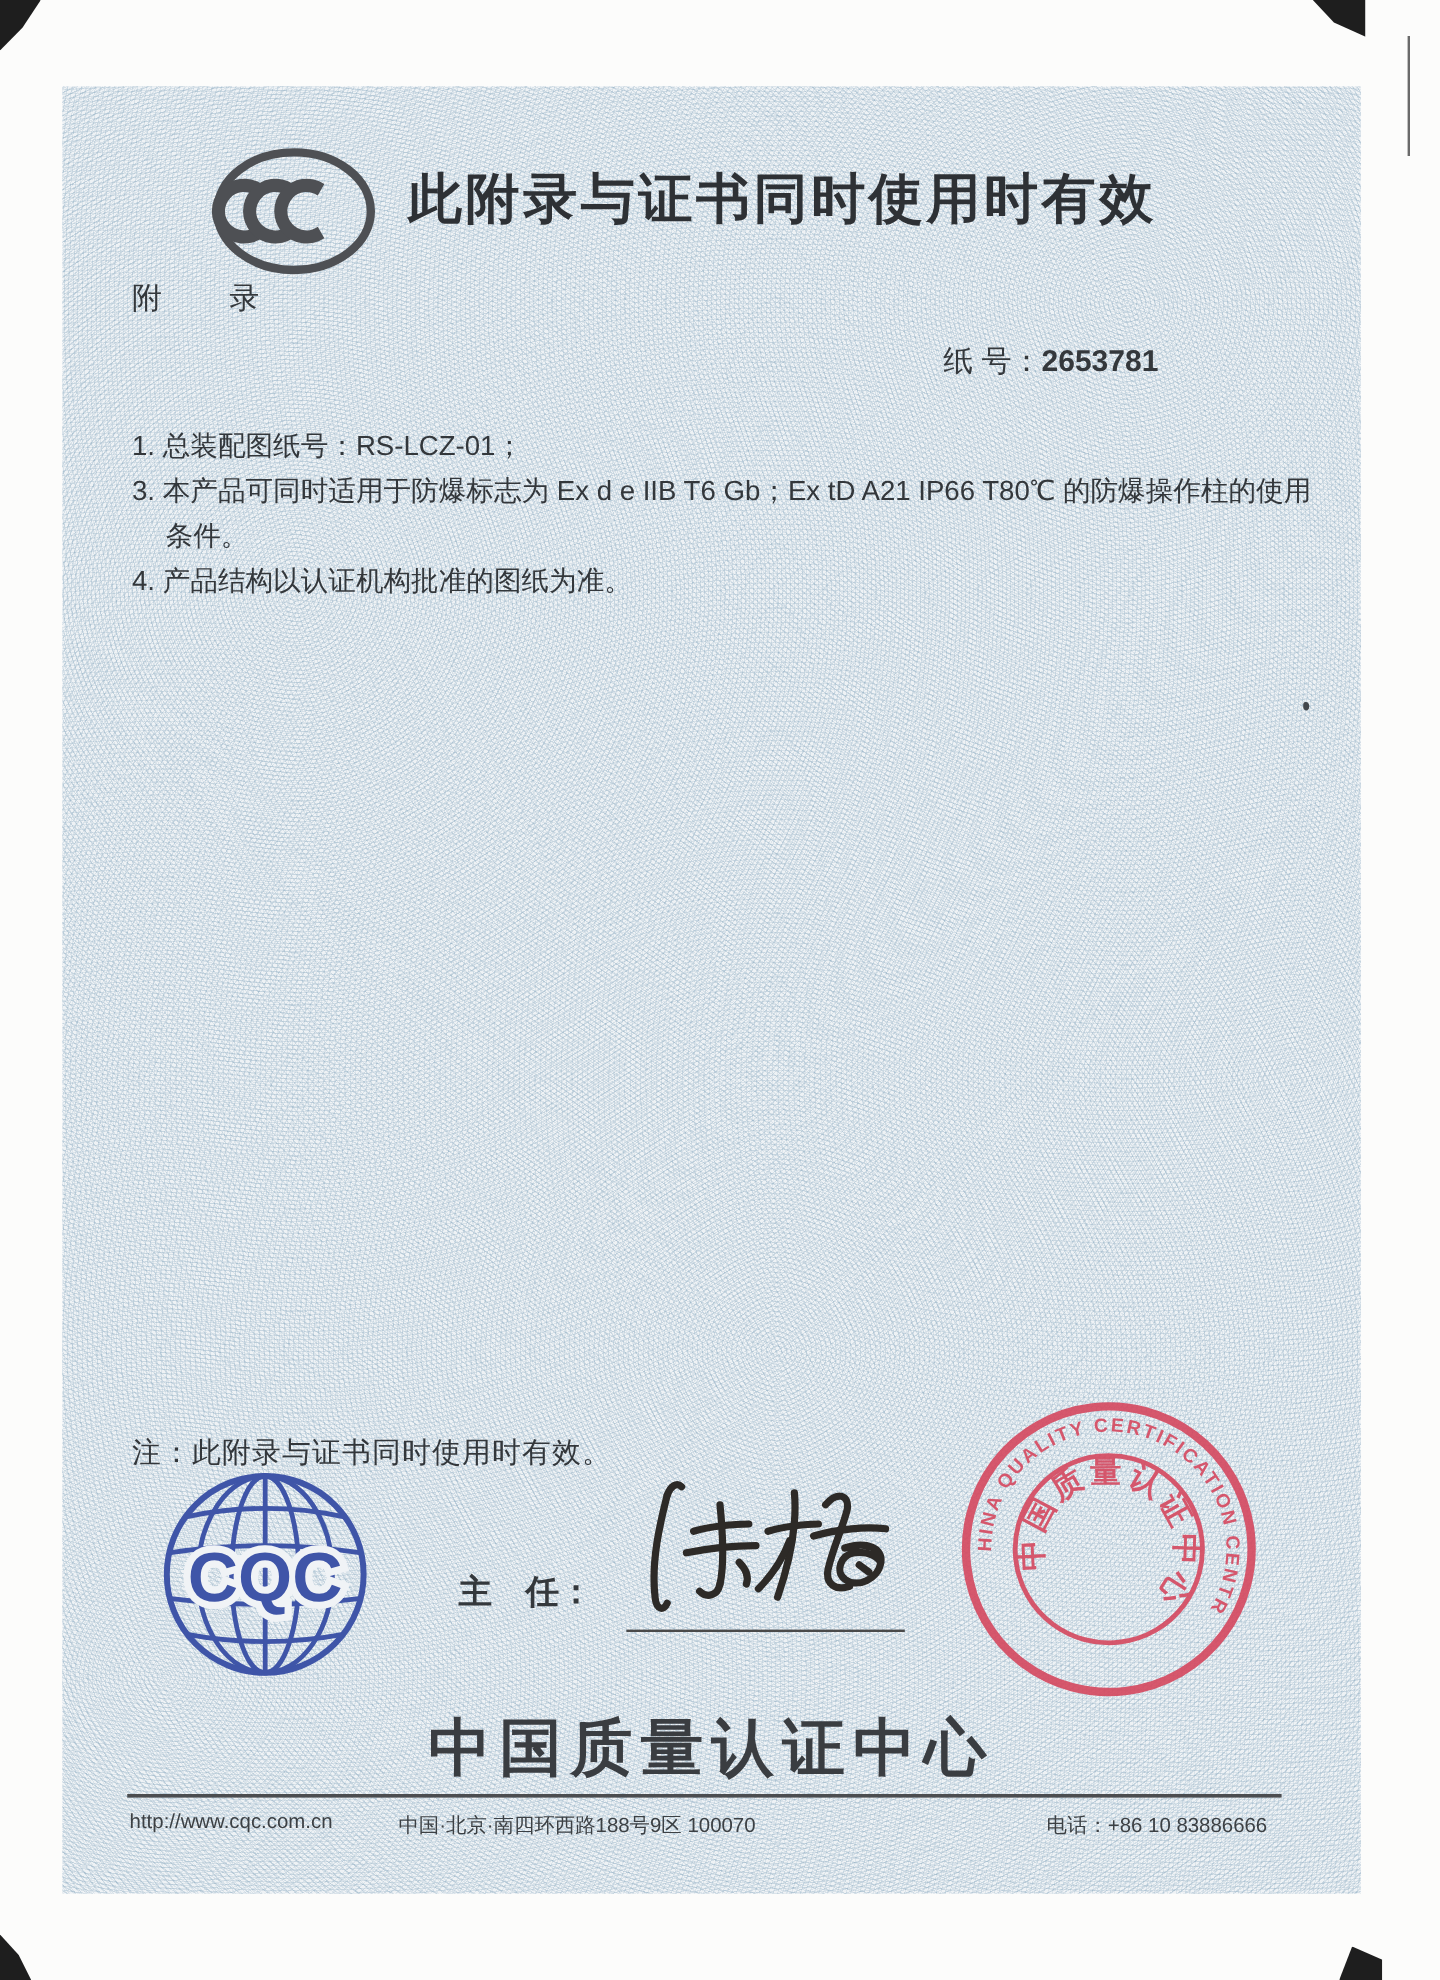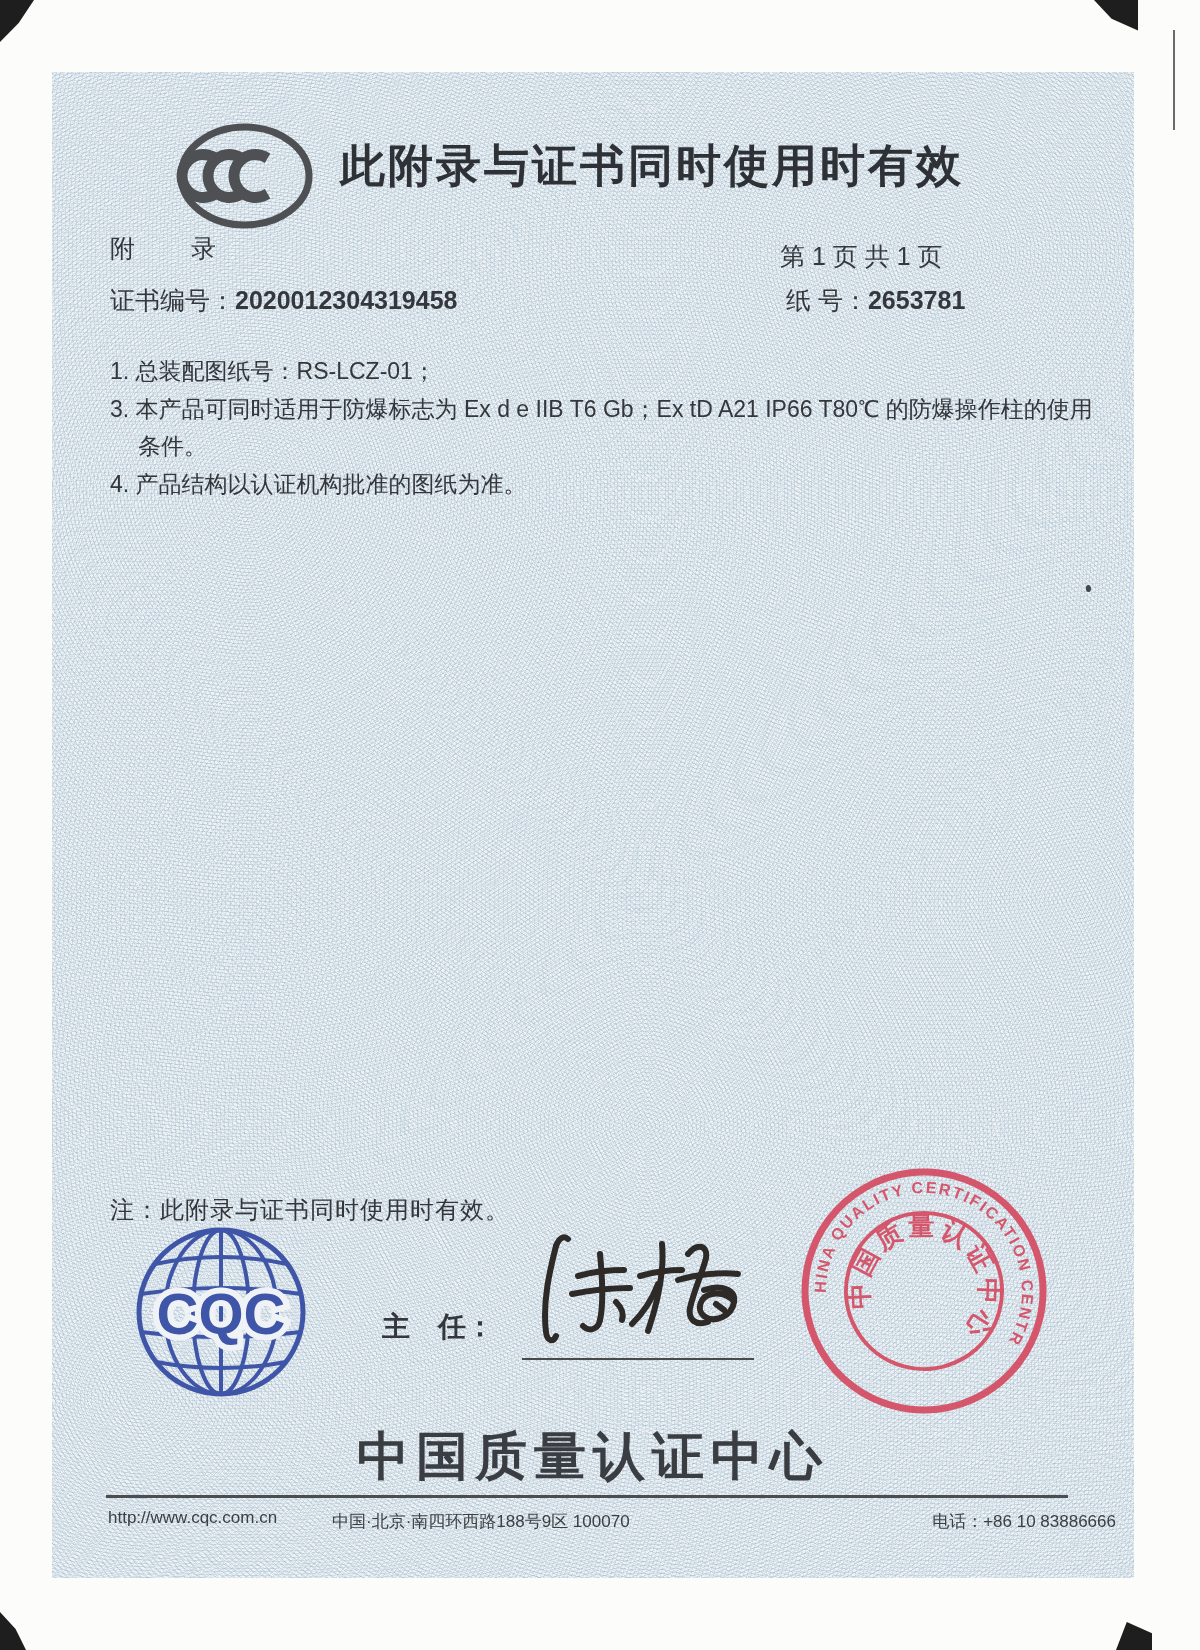--- a/index.html
+++ b/index.html
@@ -39,21 +39,21 @@
   
   .director{left:330px;top:1236px;font-size:28px;color:#34383c;white-space:nowrap;font-weight:bold;}
   .sig-line{left:470px;top:1286px;width:232px;height:0;border-top:2.5px solid #4a4a4a;}
   
   .org-title{left:0;top:1350px;width:1082px;text-align:center;font-size:52px;
     font-weight:bold;color:#3a3d41;letter-spacing:7px;}
   
   .footer-rule{left:54px;top:1423px;width:962px;height:0;border-top:3px solid #4b4d50;}
   .footer-url{left:56px;top:1436px;font-size:17px;color:#3c4044;}
   .footer-addr{left:280px;top:1438px;width:520px;text-align:left;font-size:17px;color:#3c4044;}
-  .footer-phone{left:872px;top:1438px;width:192px;text-align:right;font-size:17px;color:#3c4044;white-space:nowrap;}
+  .footer-phone{left:812px;top:1438px;width:192px;text-align:right;font-size:17px;color:#3c4044;white-space:nowrap;}
   
   .art{position:absolute;background:#1e1e1e;}
   .art-tl{left:0;top:0;width:34px;height:42px;clip-path:polygon(0 0,100% 0,55% 55%,0 100%);}
   .art-tr{left:1094px;top:0;width:44px;height:34px;clip-path:polygon(0 0,100% 0,100% 90%,40% 55%);}
   .art-bl{left:0;top:1612px;width:26px;height:38px;clip-path:polygon(0 0,60% 45%,100% 100%,0 100%);}
   .art-br{left:1116px;top:1622px;width:36px;height:28px;clip-path:polygon(30% 0,100% 40%,100% 100%,0 100%);}
   .art-rline{left:1173px;top:30px;width:2px;height:100px;background:#6a6a6a;}
   .art-speck{left:1086px;top:585px;width:5px;height:7px;background:#44484c;border-radius:40% 60% 50% 50%;}
 </style>
 </head>
@@ -66,25 +66,21 @@
     <g fill="#4e5054">
       <path d="M57.3,35.4 A27,27 0 1 0 57.3,80.6 L51.8,71.0 A16,16 0 1 1 51.8,45.0 Z" transform="translate(-13,0)"></path>
       <path d="M57.3,35.4 A27,27 0 1 0 57.3,80.6 L51.8,71.0 A16,16 0 1 1 51.8,45.0 Z" transform="translate(13,0)"></path>
       <path d="M57.3,35.4 A27,27 0 1 0 57.3,80.6 L51.8,71.0 A16,16 0 1 1 51.8,45.0 Z" transform="translate(39,0)"></path>
     </g>
   </svg>
 
   <div class="abs title">此附录与证书同时使用时有效</div>
 
   <div class="abs hdr-left1">附　　录</div>
-  <div class="abs hdr-right1">第 1 页 共 1 页</div>
 
-  <div class="abs hdr-left2">
-    <span>证书编号：</span><span class="numval">2020012304319458</span>
-  </div>
   <div class="abs hdr-right2">
     <span>纸 号：</span><span class="numval">2653781</span>
   </div>
 
   <div class="abs body-list">
     <div class="body-item">1. 总装配图纸号：RS-LCZ-01；</div>
     <div class="body-item">3. 本产品可同时适用于防爆标志为 Ex d e IIB T6 Gb；Ex tD A21 IP66 T80℃ 的防爆操作柱的使用条件。</div>
     <div class="body-item">4. 产品结构以认证机构批准的图纸为准。</div>
   </div>
 

